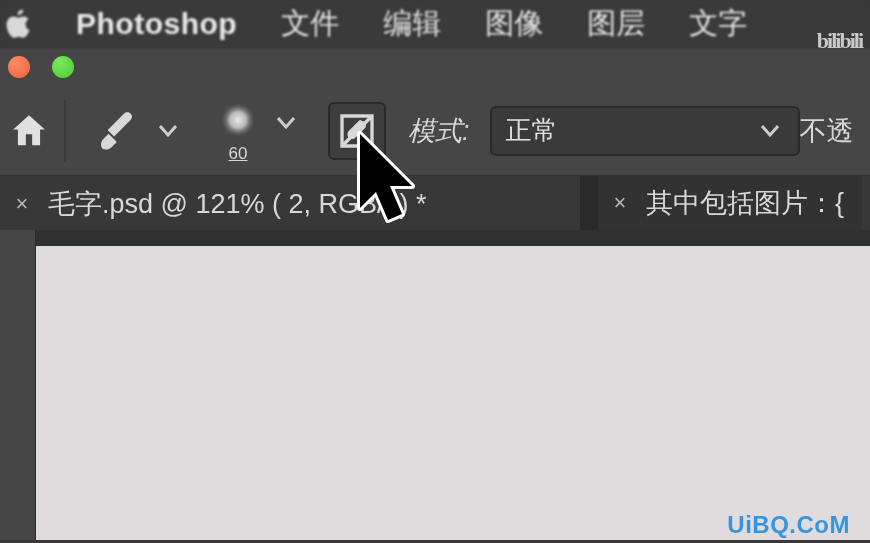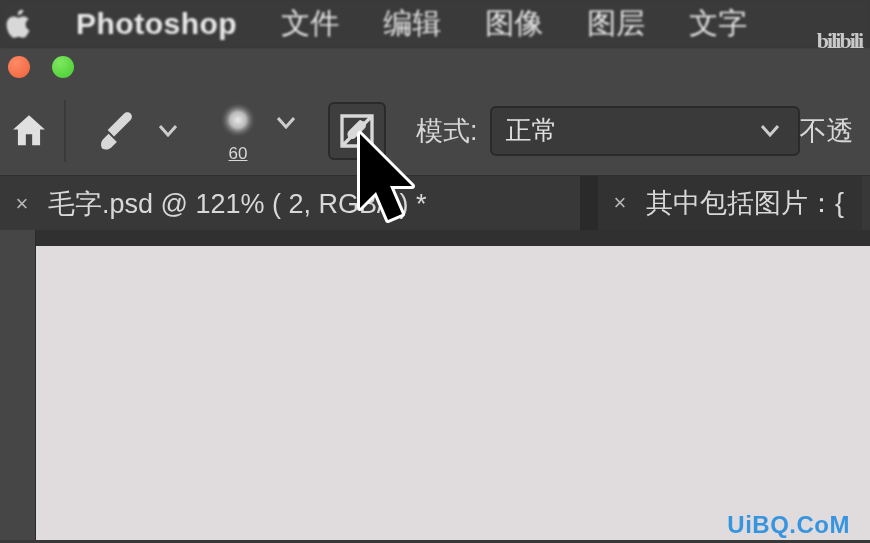--- a/index.html
+++ b/index.html
@@ -123,33 +123,34 @@
       border-radius: 6px;
       display: flex;
       align-items: center;
       justify-content: center;
       margin-left: 28px;
     }
     .brush-panel-btn svg { fill: #d8d8d8; }
     .mode-label {
       color: #d8d8d8;
       font-size: 27px;
-      margin-left: 30px;
+      margin-left: 22px;
+      font-style: italic;
     }
     .mode-dropdown {
       background: #3a3a3a;
       border: 2px solid #2a2a2a;
       border-radius: 6px;
       height: 50px;
       width: 310px;
       display: flex;
       align-items: center;
       justify-content: space-between;
       padding: 0 14px;
-      margin-left: 12px;
+      margin-left: 20px;
     }
     .mode-value {
       color: #e0e0e0;
       font-size: 26px;
     }
     .opacity-label {
       color: #d8d8d8;
       font-size: 27px;
     }
     .tabs-bar {

